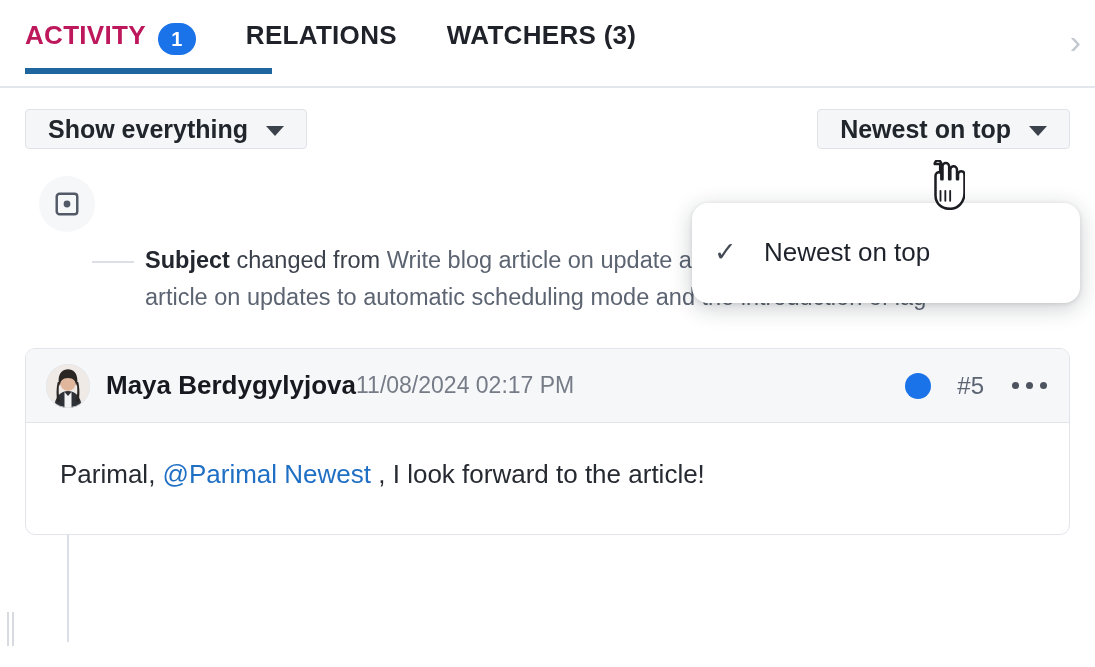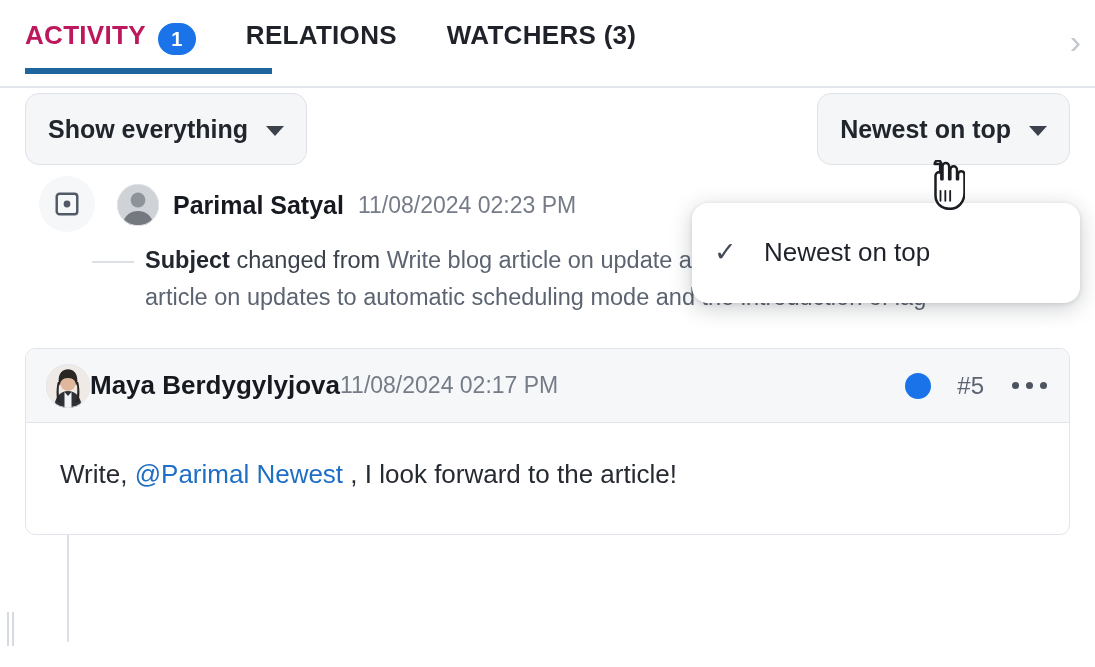--- a/index.html
+++ b/index.html
@@ -100,22 +100,22 @@
     align-items: center;
     justify-content: space-between;
   }
 
   .pill-btn {
     display: inline-flex;
     align-items: center;
     gap: 18px;
     background: #f5f6f8;
     border: 1px solid #dfe2e8;
-    border-radius: 14px;
-    height: 72px;
+    border-radius: 4px;
+    height: 40px;
     padding: 0 22px;
     font-size: 25px;
     font-weight: bold;
     color: #21252c;
     cursor: pointer;
     white-space: nowrap;
   }
 
   .caret {
     width: 0; height: 0;
@@ -276,21 +276,21 @@
     height: 74px;
     padding: 0 20px;
   }
 
   .comment-head .avatar { width: 44px; height: 44px; flex: 0 0 44px; }
 
   .ch-name {
     font-size: 26px;
     font-weight: bold;
     color: #16191f;
-    margin-left: 0;
+    margin-left: 16px;
     white-space: nowrap;
   }
 
   .ch-time {
     font-size: 23px;
     color: #767c87;
     margin-left: 0;
     white-space: nowrap;
   }
 
@@ -419,32 +419,20 @@
 
   <div class="activity-row">
 
     <div class="act-icon-wrap">
       <svg width="28" height="28" viewBox="0 0 24 24">
         <rect x="3.2" y="3.2" width="17.6" height="17.6" rx="2.4" fill="none" stroke="#515a66" stroke-width="2.1"></rect>
         <circle cx="12" cy="12" r="2.9" fill="#515a66"></circle>
       </svg>
     </div>
 
-    <div class="act-meta">
-      <span class="avatar">
-        <svg width="42" height="42" viewBox="0 0 42 42">
-          <circle cx="21" cy="21" r="21" fill="#cfd2d6"></circle>
-          <circle cx="21" cy="16" r="7.4" fill="#8e9299"></circle>
-          <path d="M5.5 41 C7 31 14 27 21 27 C28 27 35 31 36.5 41 Z" fill="#74787f"></path>
-          <circle cx="21" cy="21" r="21" fill="none" stroke="#e6e8eb" stroke-width="1.4"></circle>
-        </svg>
-      </span>
-      <span class="act-name">Parimal Satyal</span>
-      <span class="act-time">11/08/2024 02:23 PM</span>
-    </div>
   </div>
 
   <div class="act-detail">
     <span class="connector"></span>
     <b>Subject</b><span class="plain">&nbsp;</span><span class="plain">changed from</span>
     <span>Write blog article on update and introducing of lag</span>
     <b>to</b>
     <span>Write blog article on updates to automatic scheduling mode and the introduction of lag</span>
   </div>
 </div>
@@ -473,20 +461,20 @@
       <span class="ch-num">#5</span>
       <span class="kebab">
         <i></i>
           <i></i>
           <i></i>
       </span>
     </div>
   </div>
 
   <div class="comment-body">
-    <span>Write, </span><span class="mention">@Parimal Newest</span><span> , I look forward to the article!</span>
+    <span>Parimal, </span><span class="mention">@Parimal Newest</span><span> , I look forward to the article!</span>
   </div>
 </div>
 
 <div class="drag-handle">
   <i></i>
     <i></i>
 </div>
 
 </body></html>

